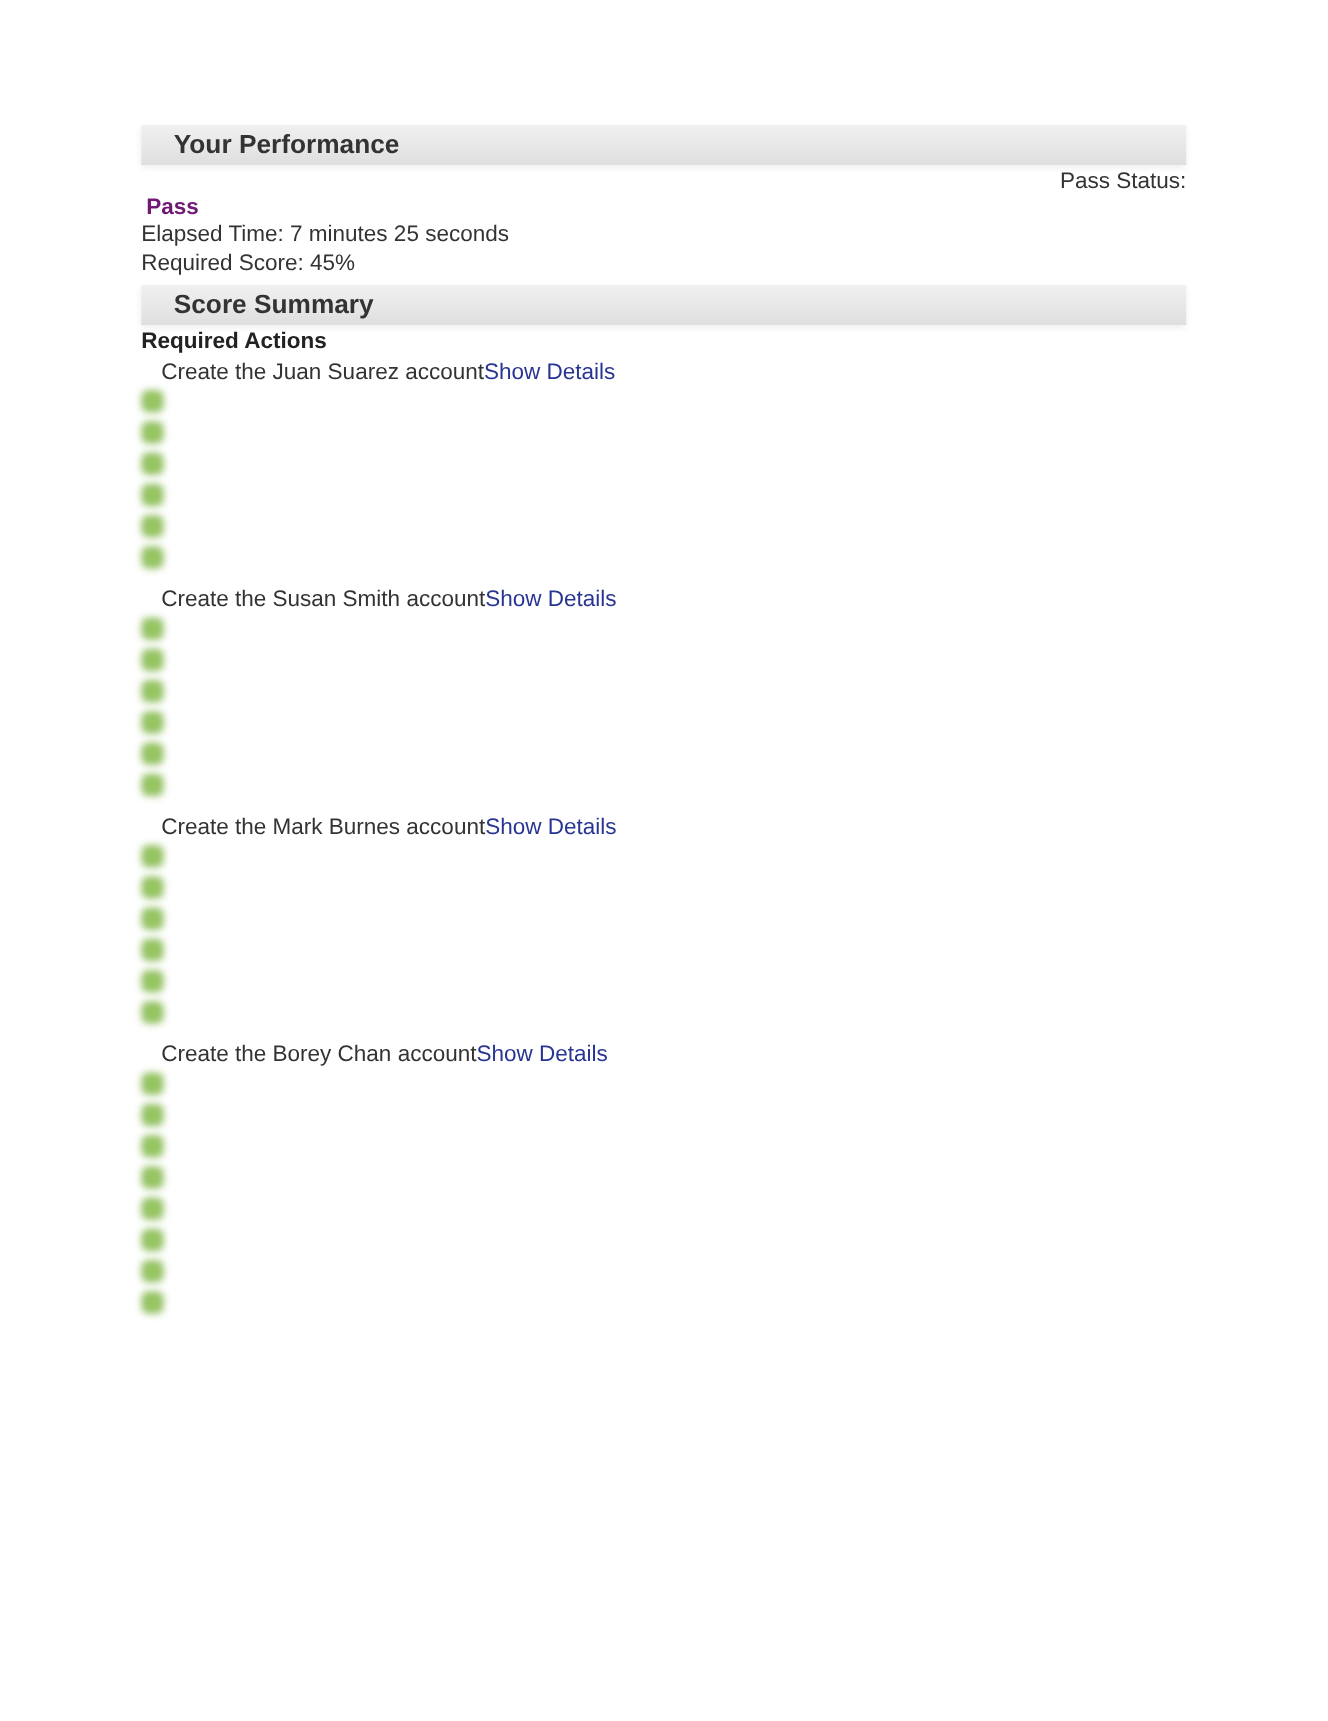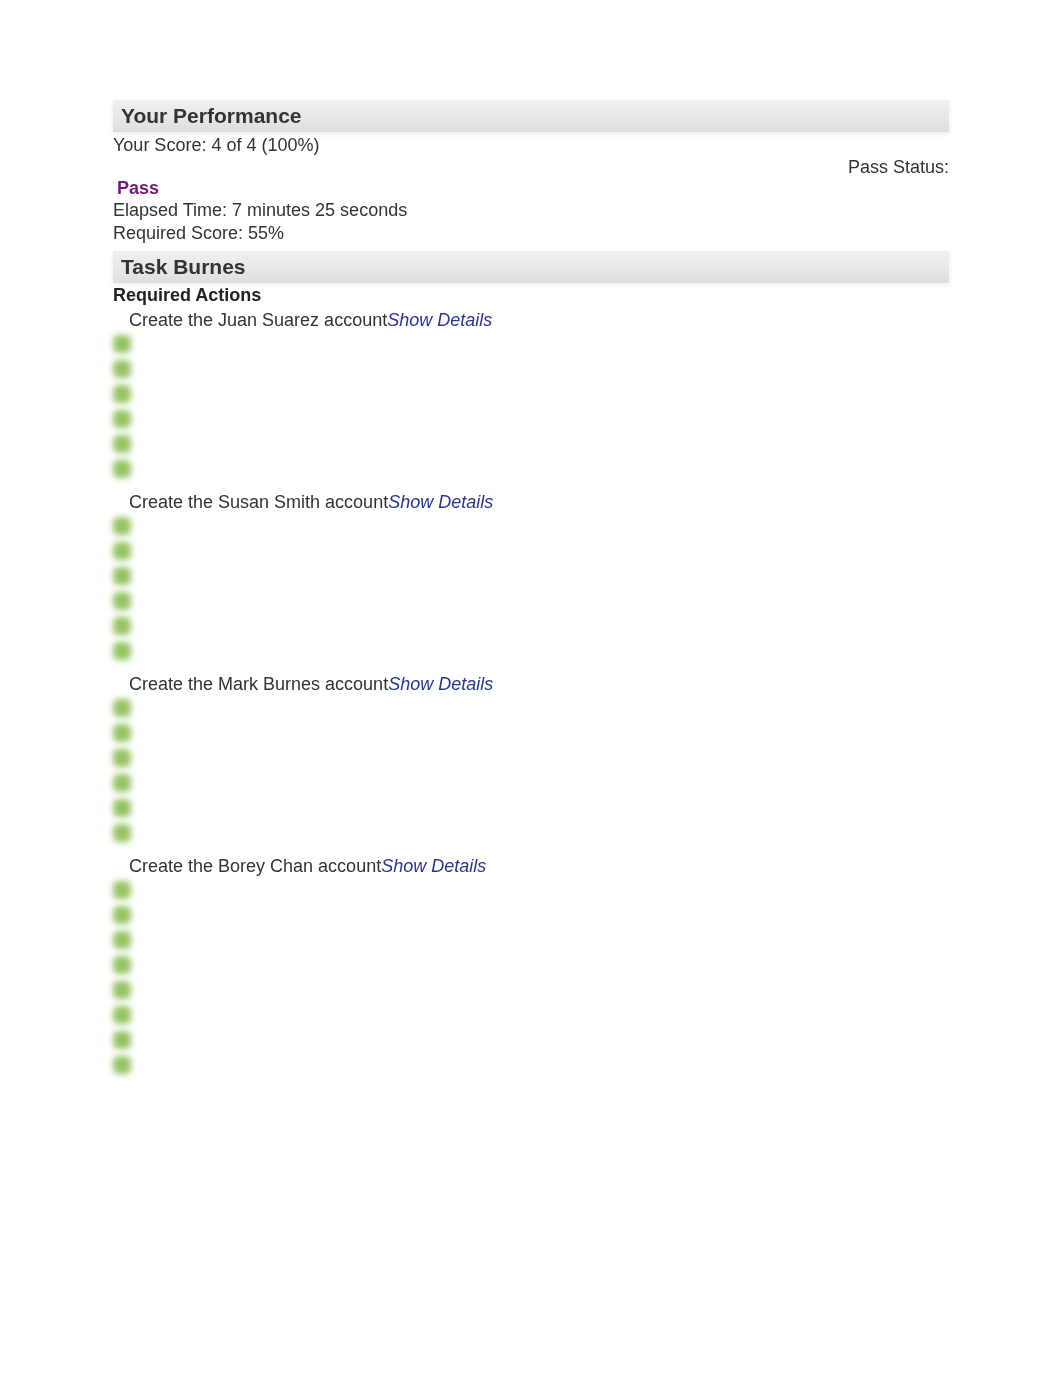--- a/index.html
+++ b/index.html
@@ -8,21 +8,21 @@
       background: #ffffff;
       width: 1062px;
       padding: 100px 113px 260px 113px;
       color: #222;
     }
     .section-header {
       font-size: 21px;
       font-weight: bold;
       color: #333;
       background: linear-gradient(to bottom, #f0f0f0 0%, #e8e8e8 50%, #dedede 100%);
-      padding: 4px 8px;
+      padding: 4px 26px;
       box-shadow: 0 2px 6px rgba(0,0,0,0.08);
       margin-bottom: 2px;
     }
     .info-line {
       font-size: 18px;
       color: #333;
       padding: 1px 0;
     }
     .pass-status-row {
       font-size: 18px;
@@ -52,21 +52,20 @@
       font-size: 18px;
     }
     .action-text {
       color: #333;
       padding-left: 16px;
     }
     .show-details {
       color: #1a237e;
       color: #283593;
       cursor: pointer;
-      font-style: italic;
     }
     .blur-column {
       display: flex;
       flex-direction: column;
       gap: 7px;
       margin-top: 4px;
       margin-bottom: 14px;
     }
     .blur-pill {
       width: 18px;
@@ -81,29 +80,28 @@
       color: #333;
       margin-top: 2px;
     }
     .perf-block { margin-bottom: 6px; }
   </style>
 </head>
 <body>
 
 <div class="perf-block">
   <div class="section-header">Your Performance</div>
-  <div class="info-line">Your Score: 4 of 4 (100%)</div>
   <div class="pass-status-row">Pass Status:</div>
   <div class="pass-badge">Pass</div>
   <div class="info-line">Elapsed Time: 7 minutes 25 seconds</div>
-  <div class="info-line">Required Score: 55%</div>
+  <div class="info-line">Required Score: 45%</div>
 </div>
 
 <div>
-  <div class="section-header">Task Burnes</div>
+  <div class="section-header">Score Summary</div>
   <div class="required-heading">Required Actions</div>
   <div id="actions-container">
       <div class="action-block">
         <div class="action-row">
           <span class="action-text">Create the Juan Suarez account</span>
           <span class="show-details">Show Details</span>
         </div>
         <div class="blur-column">
           <div class="blur-pill"></div>
           <div class="blur-pill"></div>

